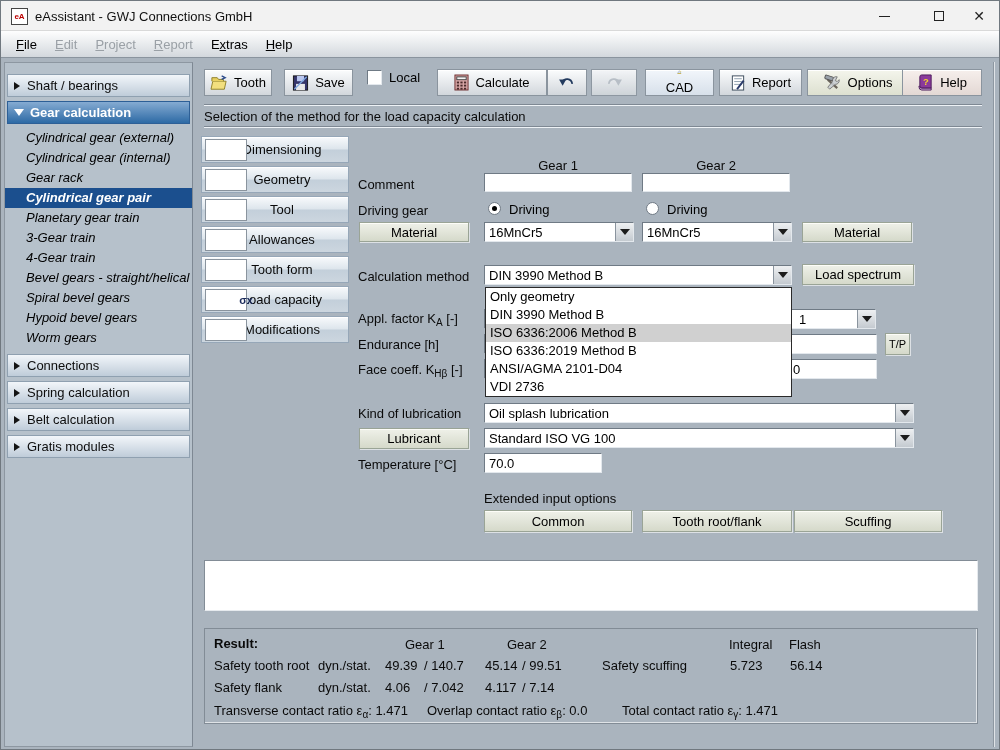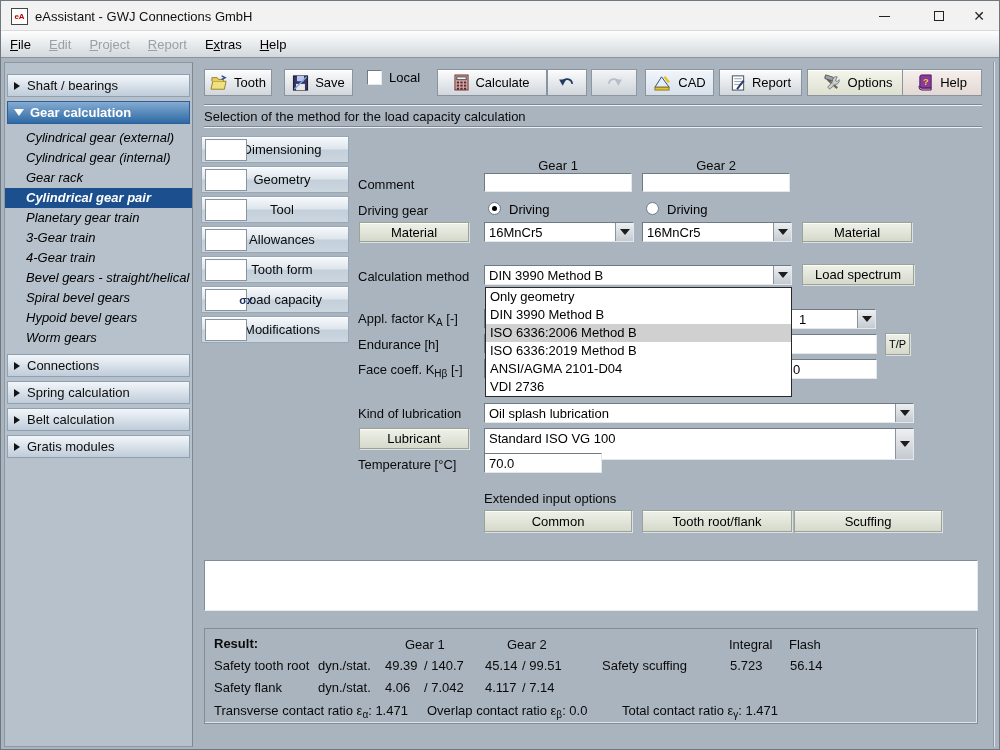--- a/index.html
+++ b/index.html
@@ -9,39 +9,39 @@
   
   .titlebar { position:absolute; left:0; top:0; width:100%; height:30px; background:#f2f2f2; border-bottom:1px solid #d9d9d9; }
   .appicon { position:absolute; left:10px; top:7px; width:17px; height:17px; background:#fff; border:1px solid #444; font-size:8px; color:#b00; text-align:center; line-height:15px; font-weight:bold; }
   .apptitle { position:absolute; left:34px; top:8px; font-size:13px; color:#111; }
   .winbtn { position:absolute; top:0; width:40px; height:30px; display:flex; align-items:center; justify-content:center; }
   .glyph-min { width:11px; height:1px; background:#222; }
   .glyph-max { width:10px; height:10px; border:1px solid #222; }
   .glyph-close { font-size:14px; color:#222; line-height:1; }
 
   
-  .menubar { position:absolute; left:0; top:30px; width:100%; height:27px; background:linear-gradient(#fefefe,#d3d8dd); border-bottom:1px solid #8a949e; display:flex; align-items:center; }
+  .menubar { position:absolute; left:0; top:30px; width:100%; height:27px; background:linear-gradient(#fefefe,#d3d8dd); border-bottom:1px solid #8a949e; display:flex; align-items:center; padding-left:6px; }
   .menuitem { font-size:13px; color:#000; padding:3px 9px; }
   .menuitem.disabled { color:#9aa0a6; }
   .mkey { text-decoration:underline; }
 
   
   .sidebar { position:absolute; left:3px; top:61px; width:189px; height:685px; background:#b6c1cb; border:1px solid #8d97a1; border-right-color:#7e8893; padding-top:11px; }
   .schead { height:23px; margin:0 2px 4px 2px; display:flex; align-items:center; font-size:13px; color:#0d0d0d; background:linear-gradient(#f2f6fa,#bfccd9); border:1px solid #8fa0b0; padding-left:6px; }
   .schead.expanded { background:linear-gradient(#85abd2,#2d6aa5); color:#fff; font-weight:bold; border-color:#2d5f96; }
   .tri-r { width:0; height:0; border-left:6px solid #141414; border-top:4px solid transparent; border-bottom:4px solid transparent; margin-right:7px; }
   .tri-d { width:0; height:0; border-top:7px solid #fff; border-left:5px solid transparent; border-right:5px solid transparent; margin-right:6px; }
   .scitem { height:20px; line-height:20px; font-size:13px; color:#000; padding-left:21px; white-space:nowrap; }
   .scitem.selected { background:#1b4f8e; color:#fff; font-weight:bold; }
   .gearlist { margin-bottom:6px;font-style:italic; }
 
   
   .tbtn { position:absolute; height:27px; display:flex; align-items:center; justify-content:center; gap:6px; font-size:13px; color:#000;
           background:linear-gradient(#fbfcfd,#d2d7dc); border:1px solid #8a949e; box-shadow:inset 0 1px 0 #fff; }
-  .tbtn.tint-blue { background:linear-gradient(#f2f6fb,#d7e0ea); }
+  .tbtn.tint-blue { background:linear-gradient(#f2f6fb,#d7e0ea);flex-direction:column; }
   .tbtn.tint-green { background:linear-gradient(#f4f5ec,#dde0d0); }
   .tbtn.tint-pink { background:linear-gradient(#f6efec,#e3d8d4); }
   .tbtn.disabled { opacity:.9; }
   .checkwrap { position:absolute; display:flex; align-items:center; gap:7px; font-size:13px; }
   .checkbox { width:15px; height:15px; background:#fff; border:1px solid #6f7a85; border-right-color:#e3e8ed; border-bottom-color:#e3e8ed; }
 
   
   .rule { position:absolute; height:2px; border-top:1px solid #7e8893; border-bottom:1px solid #eef2f6; }
   .heading { position:absolute; font-size:13px; color:#0a0a0a; }
 
@@ -401,21 +401,21 @@
   </div>
 
   <div class="flabel" style="left:357px;top:405px">Kind of lubrication</div>
   <div class="combo" style="left:483px;top:402px;width:430px;height:20px">
     <span class="cval">Oil splash lubrication</span>
     <span class="carrow">
         <i></i>
       </span>
   </div>
   <div class="formbtn" style="left:358px;top:427px;width:110px;height:21px">Lubricant</div>
-  <div class="combo" style="left:483px;top:427px;width:430px;height:32px">
+  <div class="combo" style="left:483px;top:427px;width:430px;height:20px">
     <span class="cval">Standard ISO VG 100</span>
     <span class="carrow">
         <i></i>
       </span>
   </div>
   <div class="flabel" style="left:357px;top:456px">Temperature [°C]</div>
   <input class="field" style="left: 483px; top: 452px; width: 118px; height: 20px;" value="70.0">
 
   <div class="flabel" style="left:483px;top:490px">Extended input options</div>
   <div class="formbtn" style="left:483px;top:509px;width:148px;height:22px">Common</div>

